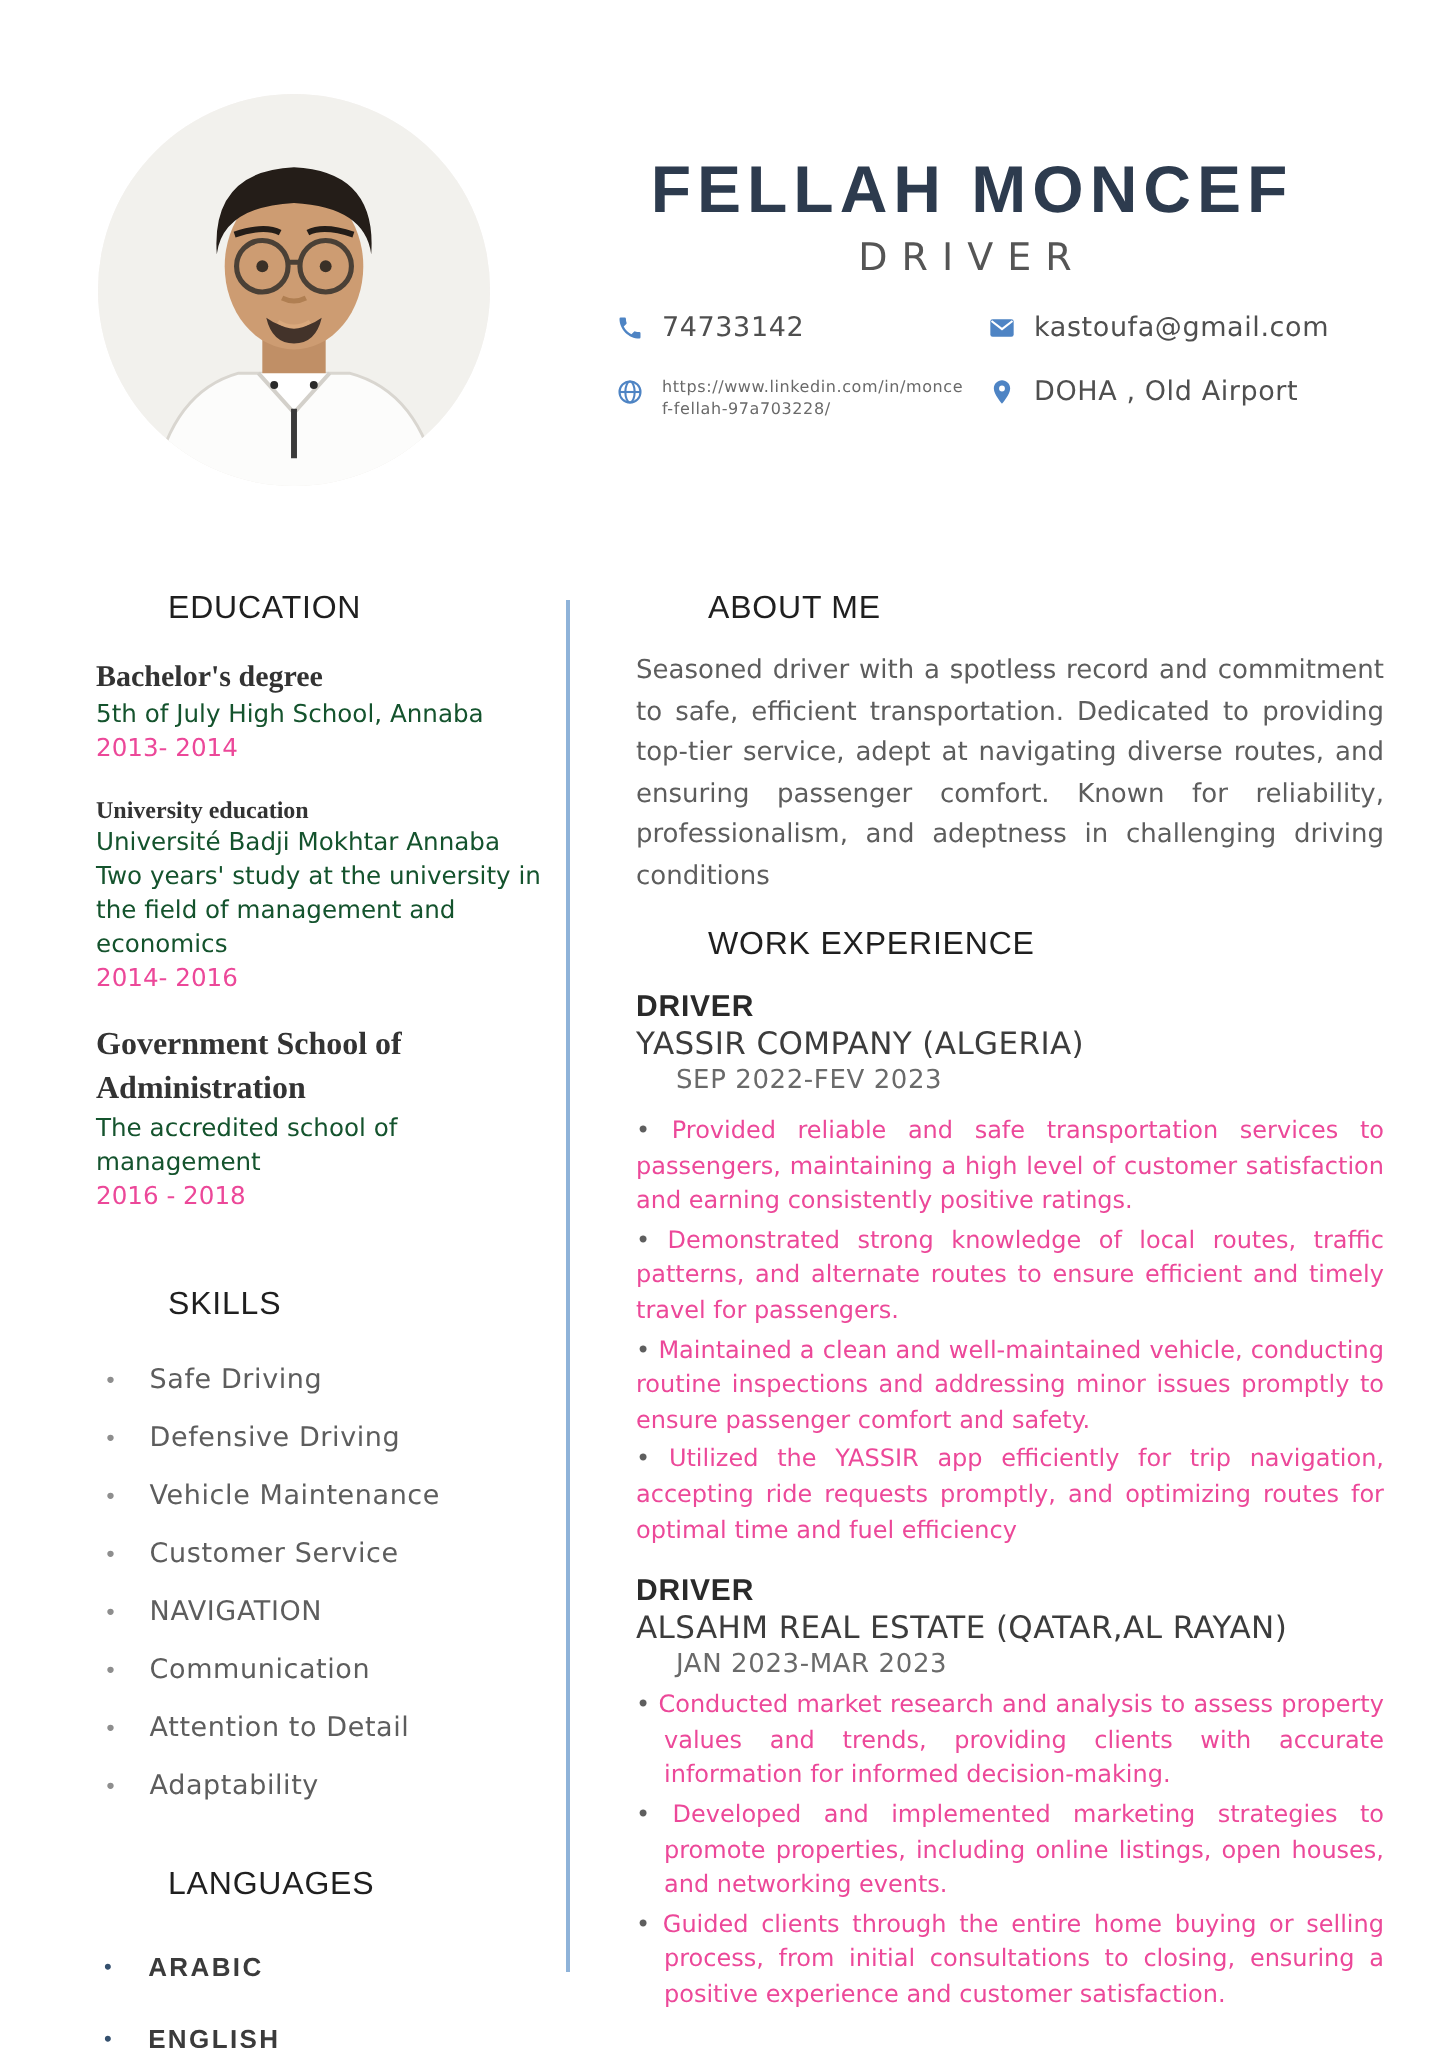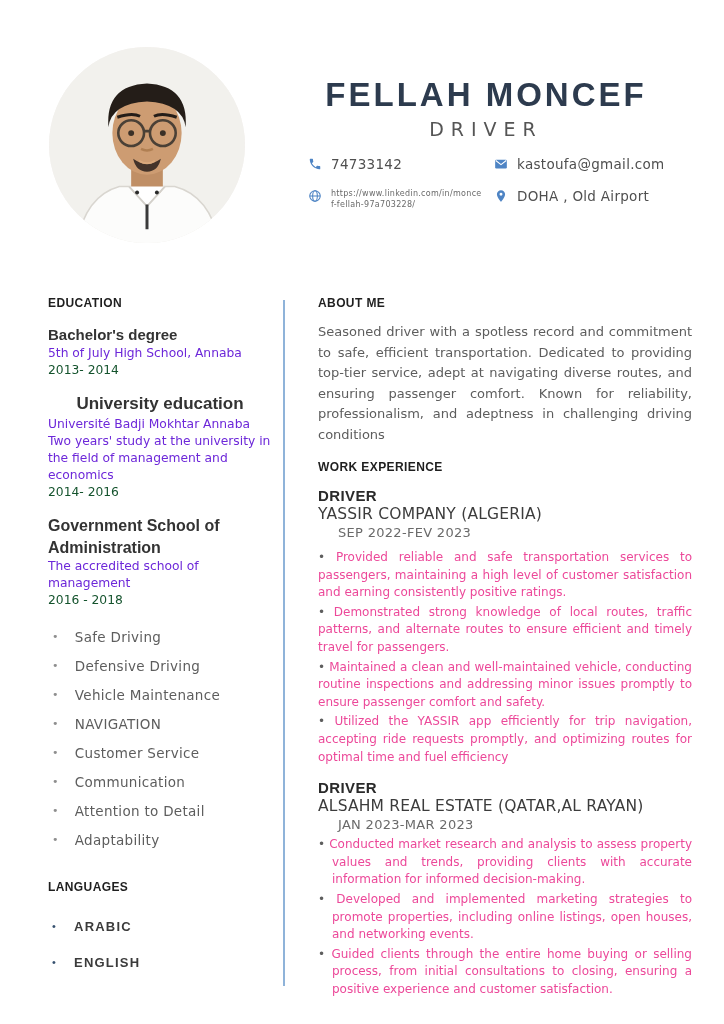--- a/index.html
+++ b/index.html
@@ -27,31 +27,31 @@
   .c-icon { flex:0 0 14px; width:14px; height:14px; margin-top:1px; }
   .c-icon svg { display:block; width:14px; height:14px; }
   .c-text { font-size:13.5px; color:#4f4f4f; letter-spacing:.3px; }
   .c-text.small { font-size:8px; color:#6a6a6a; width:152px; word-break:break-all; line-height:11px; }
   
   .divider { position:absolute; left:283px; top:300px; width:2px; height:686px; background:#8fb3d9; }
   
   .left-col  { position:absolute; left:48px;  top:296px; width:224px; }
   .right-col { position:absolute; left:318px; top:296px; width:374px; }
   h2.section {
-    font-family:"Liberation Sans", sans-serif; font-weight:700; font-size:12px;
-    color:#1f1f1f; letter-spacing:.4px;
+    font-family:"Liberation Sans", sans-serif; font-weight:400; font-size:16px;
+    color:#1f1f1f; letter-spacing:.4px;margin-left:36px;
   }
   
   .edu-item { margin-top:15px; }
-  .edu-title { font-family:Liberation Sans, sans-serif; font-weight:700; color:#333; line-height:1.35; }
+  .edu-title { font-family:Liberation Serif, serif; font-weight:700; color:#333; line-height:1.35; }
   .edu-item:nth-of-type(1) .edu-title { font-size:15px; }
-  .edu-item:nth-of-type(2) .edu-title { font-size:17px;text-align:center; }
+  .edu-item:nth-of-type(2) .edu-title { font-size:12px; }
   .edu-item:nth-of-type(3) .edu-title { font-size:16px; }
-  .edu-line { font-size:12.3px; color:#6d28d9; line-height:17px; }
-  .edu-dates { font-size:12.3px; color:#14532d; line-height:16px; }
+  .edu-line { font-size:12.3px; color:#14532d; line-height:17px; }
+  .edu-dates { font-size:12.3px; color:#ec4899; line-height:16px; }
   
   .skills-head { margin-top:38px; }
   ul.plain { list-style:none; margin-top:14px; }
   ul.skills li { font-size:13.5px; color:#5d5d5d; letter-spacing:.3px; height:29px; display:flex; align-items:center; }
   ul.skills li::before { content:"•"; color:#8e8e8e; font-size:11px; margin-right:16px; margin-left:4px; }
   
   .lang-head { margin-top:26px; }
   ul.langs li {
     font-family:"Liberation Sans", sans-serif; font-size:13px; font-weight:700;
     color:#3b3b3b; letter-spacing:1.2px; height:36px; display:flex; align-items:center;
@@ -181,31 +181,32 @@
         <div class="edu-item">
           <div class="edu-title">Government School of Administration</div>
           <div>
 
               <div class="edu-line">The accredited school of management</div>
             </div>
           <div class="edu-dates">2016 - 2018</div>
         </div>
       </div>
 
+    <h2 class="section skills-head">SKILLS</h2>
     <ul class="plain skills">
 
         <li>Safe Driving</li>
 
         <li>Defensive Driving</li>
 
         <li>Vehicle Maintenance</li>
 
+        <li>Customer Service</li>
+
         <li>NAVIGATION</li>
-
-        <li>Customer Service</li>
 
         <li>Communication</li>
 
         <li>Attention to Detail</li>
 
         <li>Adaptability</li>
       </ul>
 
     <h2 class="section lang-head">LANGUAGES</h2>
     <ul class="plain langs">

